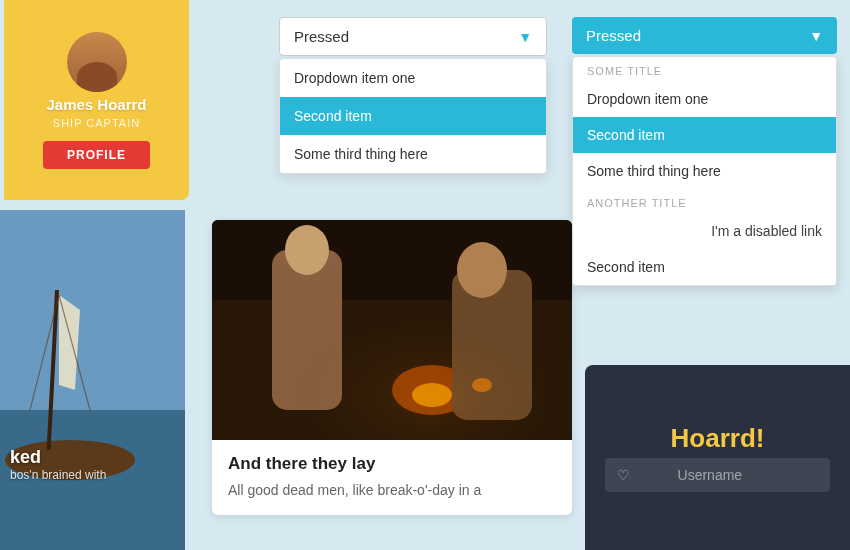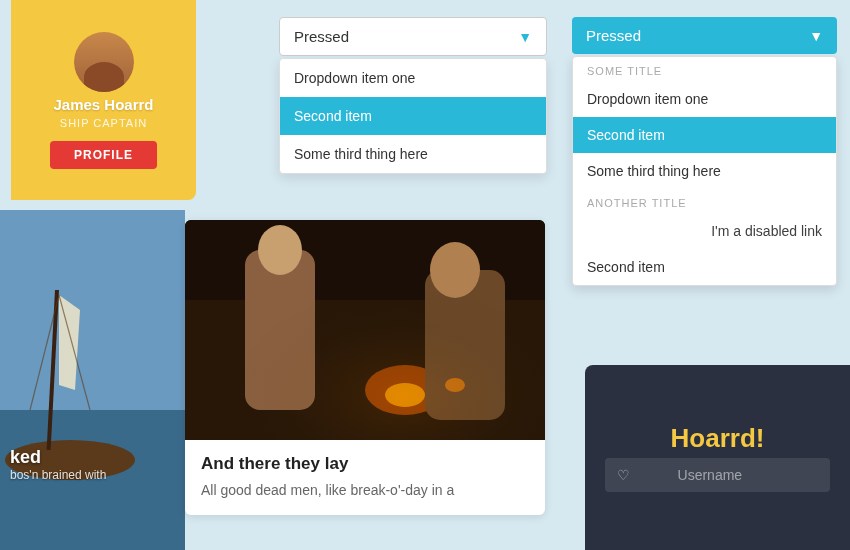--- a/index.html
+++ b/index.html
@@ -8,21 +8,21 @@
       font-family: 'Segoe UI', Arial, sans-serif;
       width: 850px;
       height: 550px;
       overflow: hidden;
       position: relative;
     }
 
     
     .profile-card {
       position: absolute;
-      left: 11px;
+      left: 4px;
       top: 0;
       width: 185px;
       height: 200px;
       background: #f5c842;
       border-radius: 0 0 8px 0;
       display: flex;
       flex-direction: column;
       align-items: center;
       justify-content: center;
       gap: 4px;
@@ -197,21 +197,21 @@
       left: 50px;
       top: 10px;
       width: 3px;
       height: 120px;
       background: #5a3a1a;
       transform: rotate(5deg);
     }
 
     .img-card-2 {
       position: absolute;
-      left: 185px;
+      left: 212px;
       top: 220px;
       width: 360px;
       background: white;
       border-radius: 6px;
       box-shadow: 0 2px 8px rgba(0,0,0,0.1);
       overflow: hidden;
     }
     .img-card-2 .painting {
       width: 100%;
       height: 220px;

